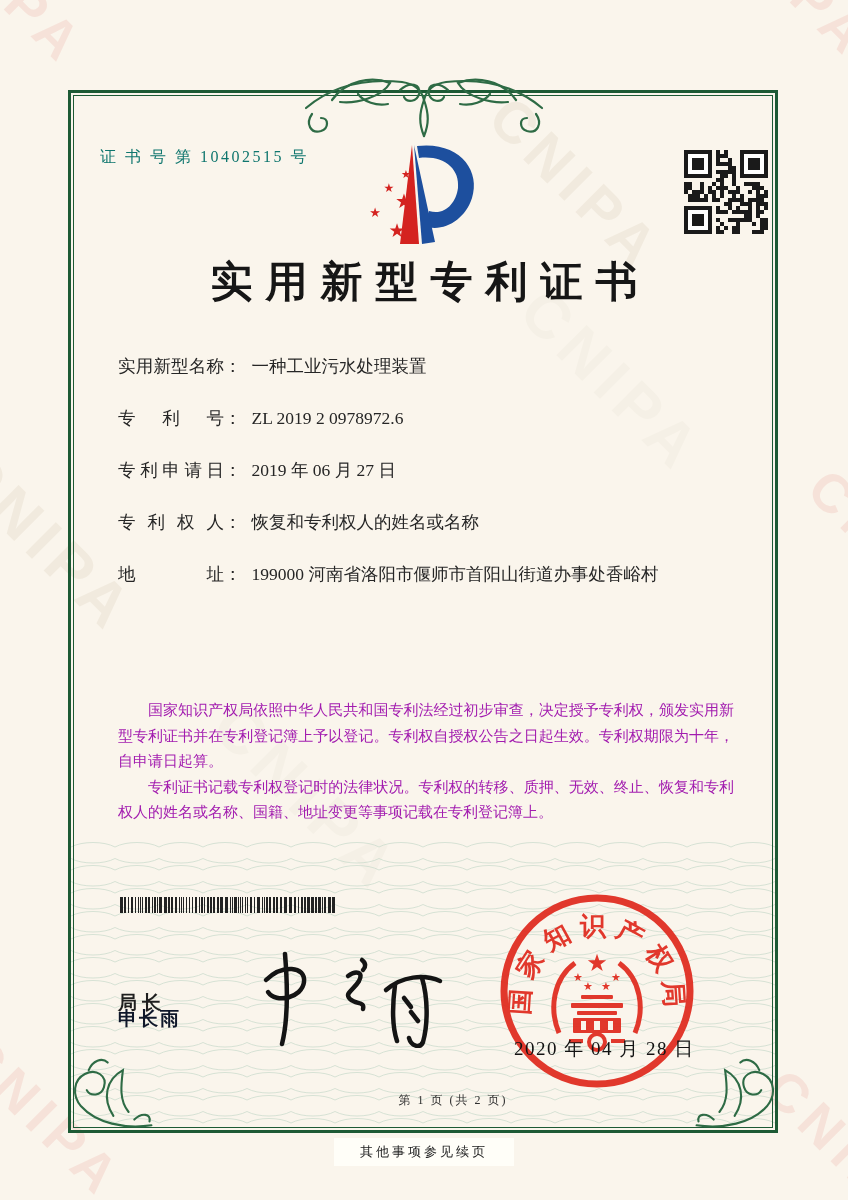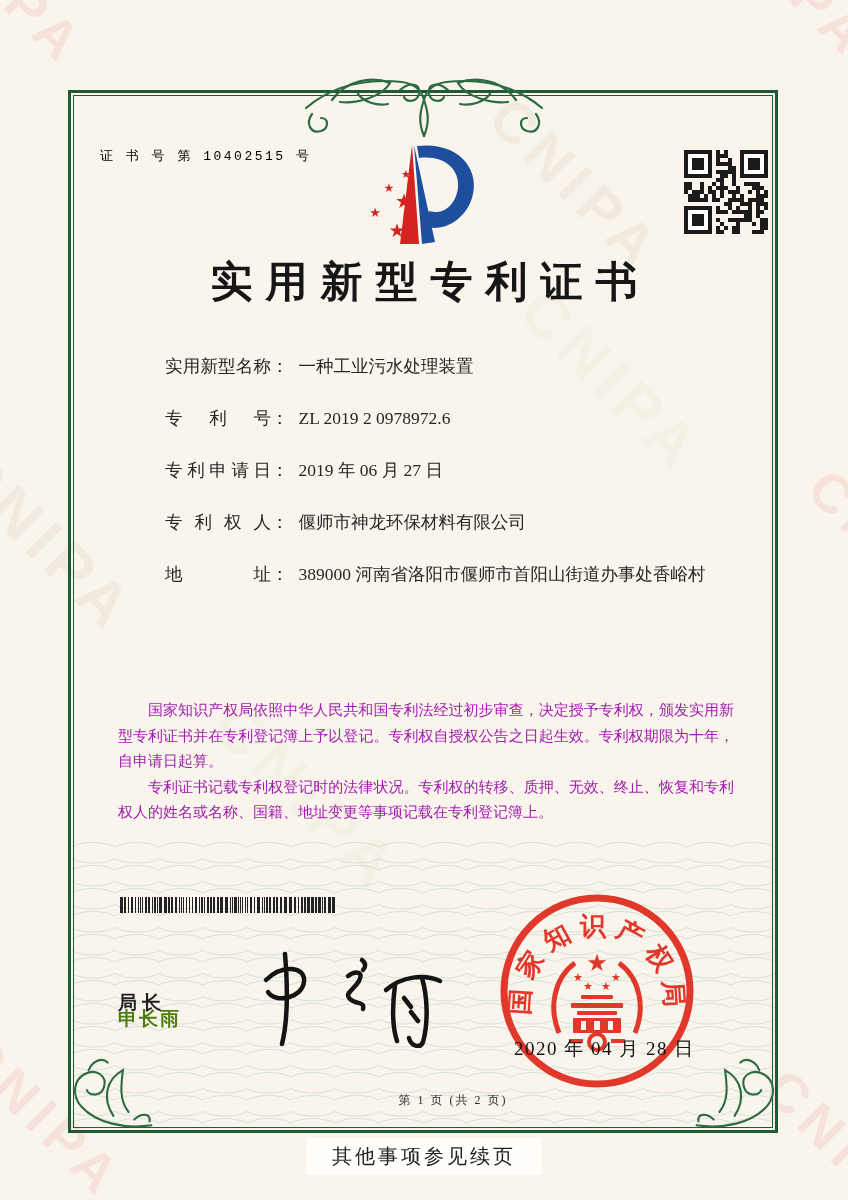--- a/index.html
+++ b/index.html
@@ -14,44 +14,44 @@
   .wm-light{color:#f5f0e6;}
 
   
   #frame{position:absolute;left:68px;top:90px;width:710px;height:1043px;border:3px solid #1d5a35;
          box-sizing:border-box;z-index:1;}
   #frame-inner{position:absolute;left:2px;top:2px;right:2px;bottom:2px;border:1px solid #1d5a35;}
   .orn{position:absolute;z-index:2;}
 
   
   .abs{position:absolute;z-index:3;}
-  #cert-no{left:100px;top:147px;font-size:13px;color:#000000;letter-spacing:2.5px;font-family:Liberation Mono, monospace;}
+  #cert-no{left:100px;top:147px;font-size:16px;color:#0f766e;letter-spacing:2.5px;}
   #title{left:0;top:254px;width:100%;text-align:center;font-size:42px;font-weight:bold;
          color:#161616;letter-spacing:13px;padding-left:13px;box-sizing:border-box;}
   #fields{left:118px;top:352px;width:618px;}
-  .frow{height:28px;line-height:28px;margin-bottom:24px;font-size:17.5px;color:#262626;white-space:nowrap;margin-left:47px;}
+  .frow{height:28px;line-height:28px;margin-bottom:24px;font-size:17.5px;color:#262626;white-space:nowrap;}
   .flabel{display:inline-block;width:106px;text-align:justify;text-align-last:justify;vertical-align:top;}
   .fcolon{display:inline-block;margin-right:10px;}
   .grant-group{display:inline-block;}
   .grant-first{width:337px;}
   #body-text{left:118px;top:698px;width:616px;font-size:15px;line-height:25.6px;color:#a21caf;}
   #body-text p{margin:0;text-indent:2em;text-align:justify;}
 
   #sig-title{left:118px;top:972px;font-family:"Liberation Sans","DejaVu Sans",sans-serif;
              font-size:19px;font-weight:600;color:#1f1f1f;letter-spacing:5px;z-index:4;margin-top:18px;}
   #sig-name{left:118px;top:1006px;font-family:Liberation Serif, serif;
-            font-size:19px;font-weight:600;color:#4d7c0f;letter-spacing:2px;z-index:4;}
+            font-size:19px;font-weight:600;color:#0f172a;letter-spacing:2px;z-index:4;}
   #signature{left:252px;top:948px;z-index:4;}
 
   #seal{left:497px;top:891px;z-index:6;}
   #seal-date{left:514px;top:1036px;font-size:19px;color:#131313;letter-spacing:1.5px;z-index:7;}
 
   #page-num{left:0;top:1092px;width:100%;text-align:center;font-size:12px;color:#2e2e2e;letter-spacing:2px;z-index:4;margin-left:29px;}
   #footer-note{left:0;top:1138px;width:100%;text-align:center;z-index:3;}
-  #footer-note span{display:inline-block;background:#fffef8;padding:5px 26px;font-size:20px;
+  #footer-note span{display:inline-block;background:#fffef8;padding:5px 26px;font-size:13px;
                     color:#222;letter-spacing:3px;}
 
   #waves{position:absolute;left:71px;top:842px;z-index:1;}
   #logo{position:absolute;left:355px;top:140px;z-index:3;}
   #qr{position:absolute;left:682px;top:148px;z-index:3;}
   #barcode{position:absolute;left:120px;top:897px;z-index:3;}
 </style>
 </head>
 <body>
 
@@ -297,24 +297,24 @@
     <div class="frow">
       <span class="flabel">实用新型名称</span><span class="fcolon">：</span><span>一种工业污水处理装置</span>
     </div>
     <div class="frow">
       <span class="flabel">专利号</span><span class="fcolon">：</span><span>ZL 2019 2 0978972.6</span>
     </div>
     <div class="frow">
       <span class="flabel">专利申请日</span><span class="fcolon">：</span><span>2019 年 06 月 27 日</span>
     </div>
     <div class="frow">
-      <span class="flabel">专利权人</span><span class="fcolon">：</span><span>偃师市神龙环保材料有限公司</span>
+      <span class="flabel">专利权人</span><span class="fcolon">：</span><span>恢复和专利权人的姓名或名称</span>
     </div>
     <div class="frow">
-      <span class="flabel">地址</span><span class="fcolon">：</span><span>389000 河南省洛阳市偃师市首阳山街道办事处香峪村</span>
+      <span class="flabel">地址</span><span class="fcolon">：</span><span>199000 河南省洛阳市偃师市首阳山街道办事处香峪村</span>
     </div>
   </div>
 
   <div class="abs" id="body-text">
     <p>国家知识产权局依照中华人民共和国专利法经过初步审查，决定授予专利权，颁发实用新型专利证书并在专利登记簿上予以登记。专利权自授权公告之日起生效。专利权期限为十年，自申请日起算。</p>
     <p>专利证书记载专利权登记时的法律状况。专利权的转移、质押、无效、终止、恢复和专利权人的姓名或名称、国籍、地址变更等事项记载在专利登记簿上。</p>
   </div>
 
   <svg id="barcode" width="218" height="16" viewBox="0 0 218 16">
       <rect x="0" y="0" width="3" height="16" fill="#222222"></rect>

